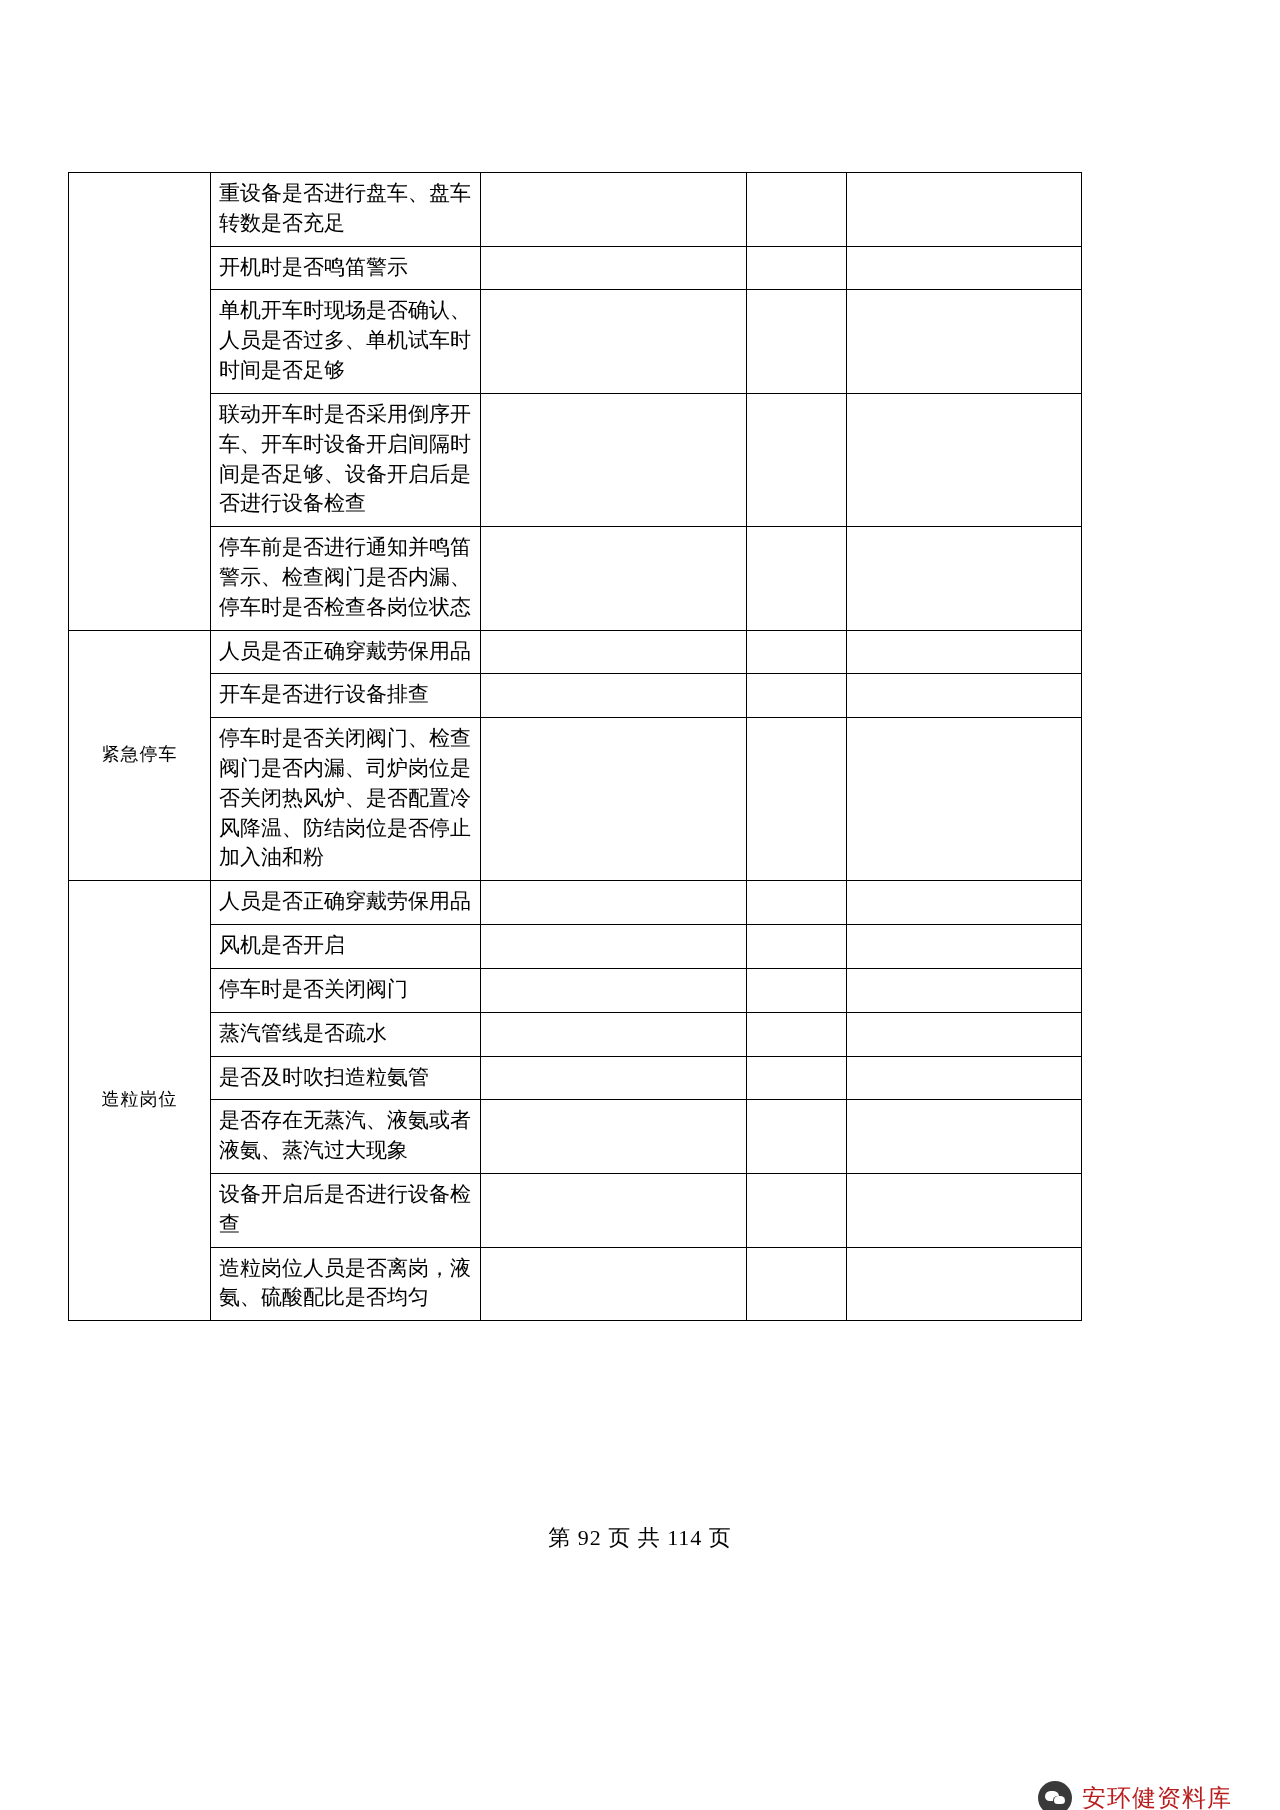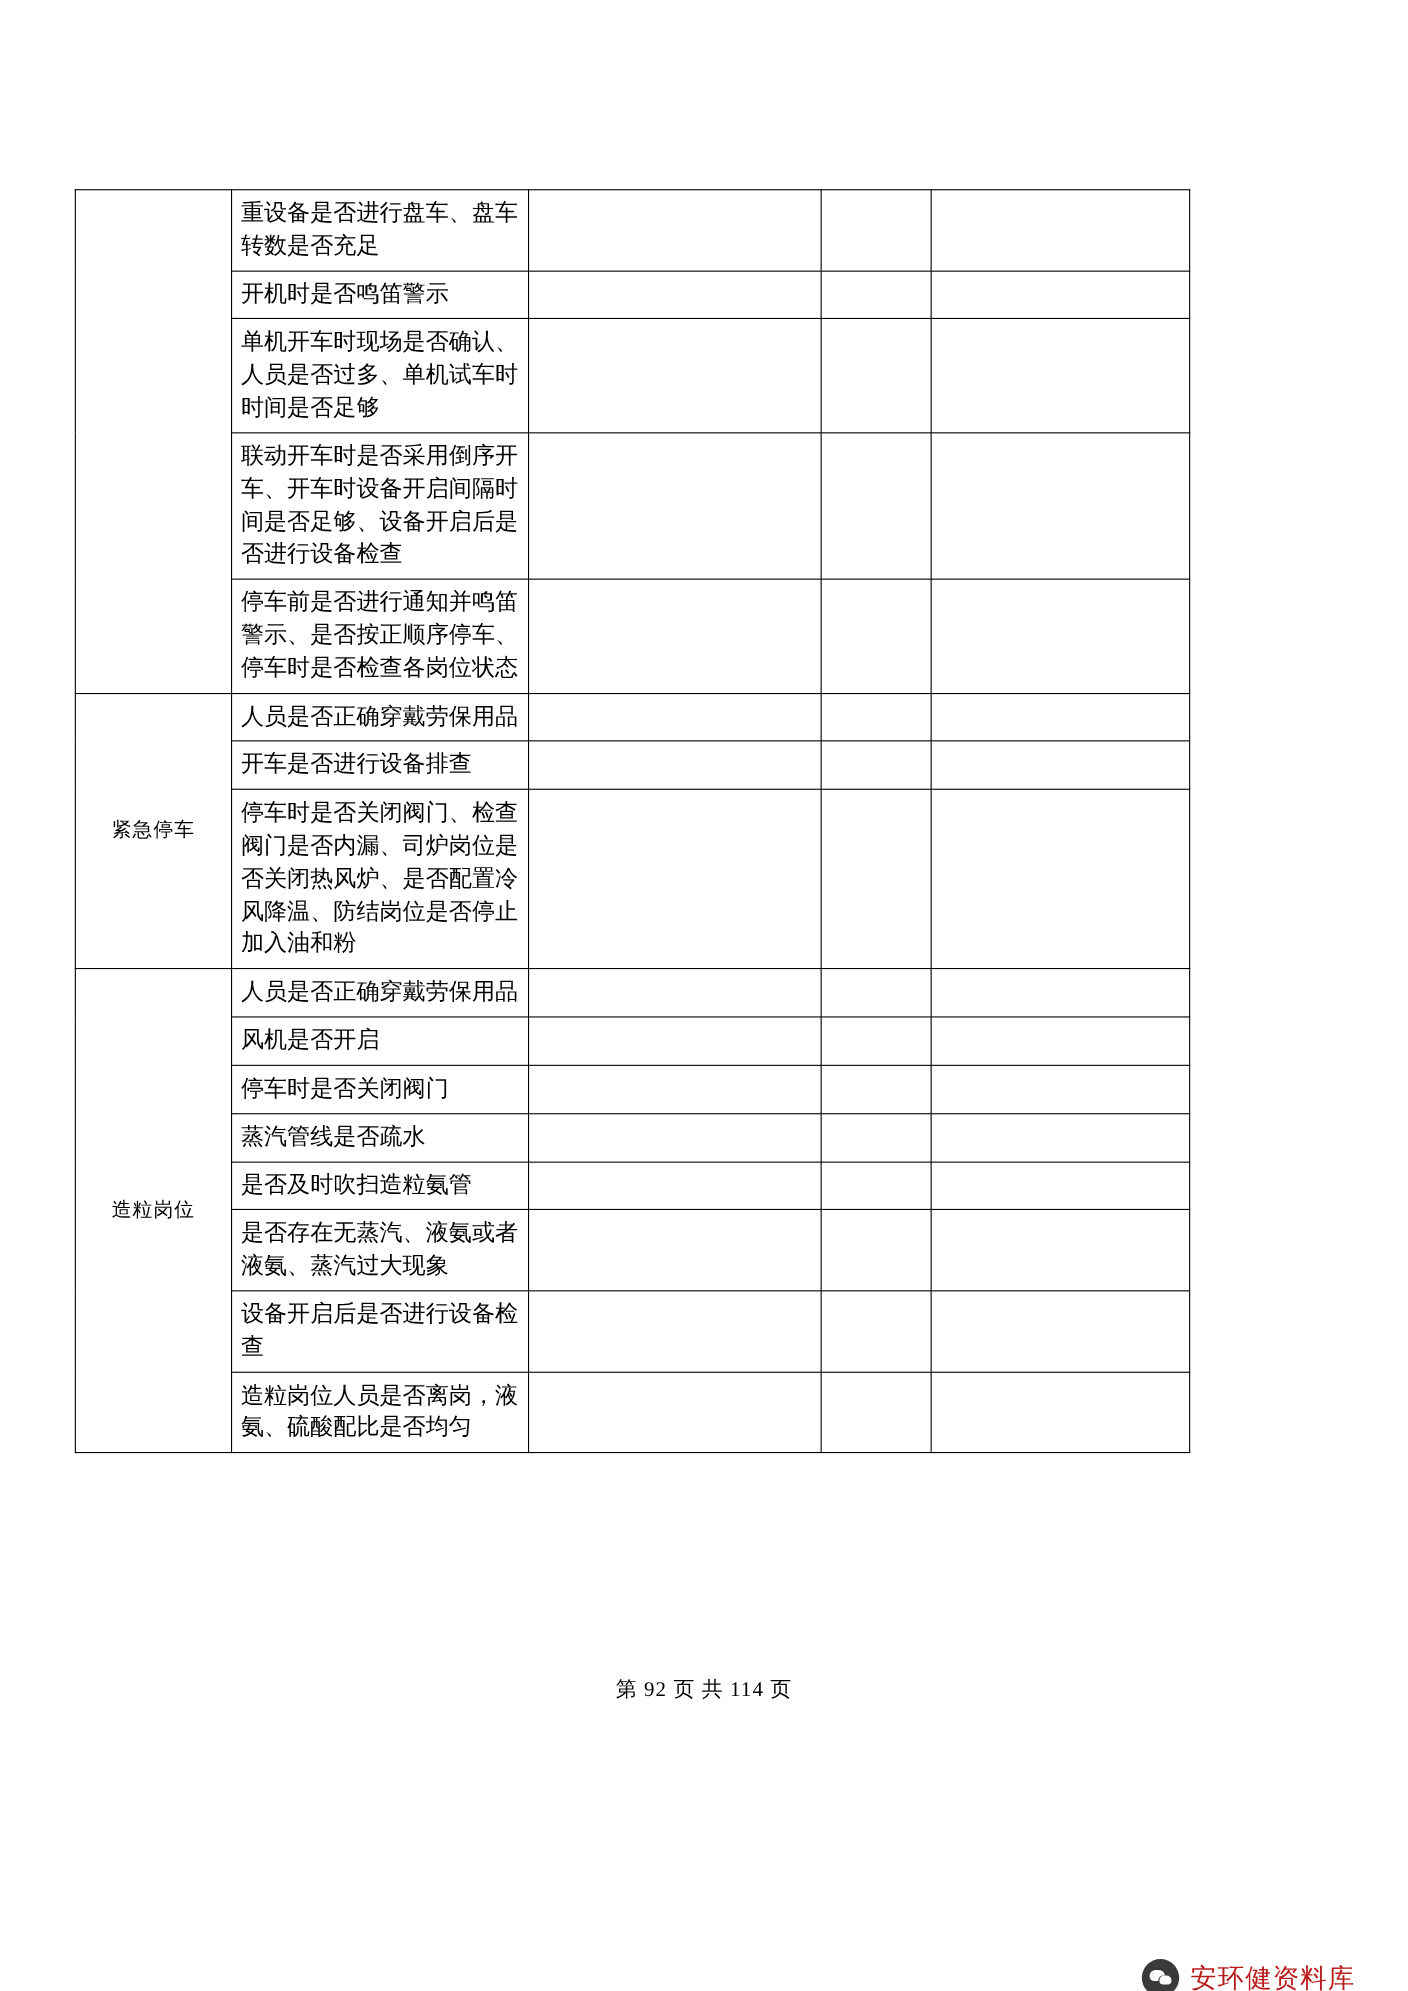--- a/index.html
+++ b/index.html
@@ -51,21 +51,21 @@
     letter-spacing: 1px;
   }
   td.blank { padding: 0; }
 
   .footer-page {
     position: absolute;
     left: 0;
     top: 1479px;
     width: 1280px;
     text-align: center;
-    font-size: 19px;
+    font-size: 22px;
     letter-spacing: 1px;
     font-family: "Liberation Serif", "DejaVu Serif", serif;
   }
   .watermark {
     position: absolute;
     right: 48px;
     top: 1737px;
     display: flex;
     align-items: center;
     gap: 10px;
@@ -135,21 +135,21 @@
         <td class="blank"></td>
         <td class="blank"></td>
       </tr>
       <tr>
         <td>联动开车时是否采用倒序开车、开车时设备开启间隔时间是否足够、设备开启后是否进行设备检查</td>
         <td class="blank"></td>
         <td class="blank"></td>
         <td class="blank"></td>
       </tr>
       <tr>
-        <td>停车前是否进行通知并鸣笛警示、是否按正顺序停车、停车时是否检查各岗位状态</td>
+        <td>停车前是否进行通知并鸣笛警示、检查阀门是否内漏、停车时是否检查各岗位状态</td>
         <td class="blank"></td>
         <td class="blank"></td>
         <td class="blank"></td>
       </tr>
 
       <tr>
         <td class="cat-cell" rowspan="3">紧急停车</td>
         <td>人员是否正确穿戴劳保用品</td>
         <td class="blank"></td>
         <td class="blank"></td>

